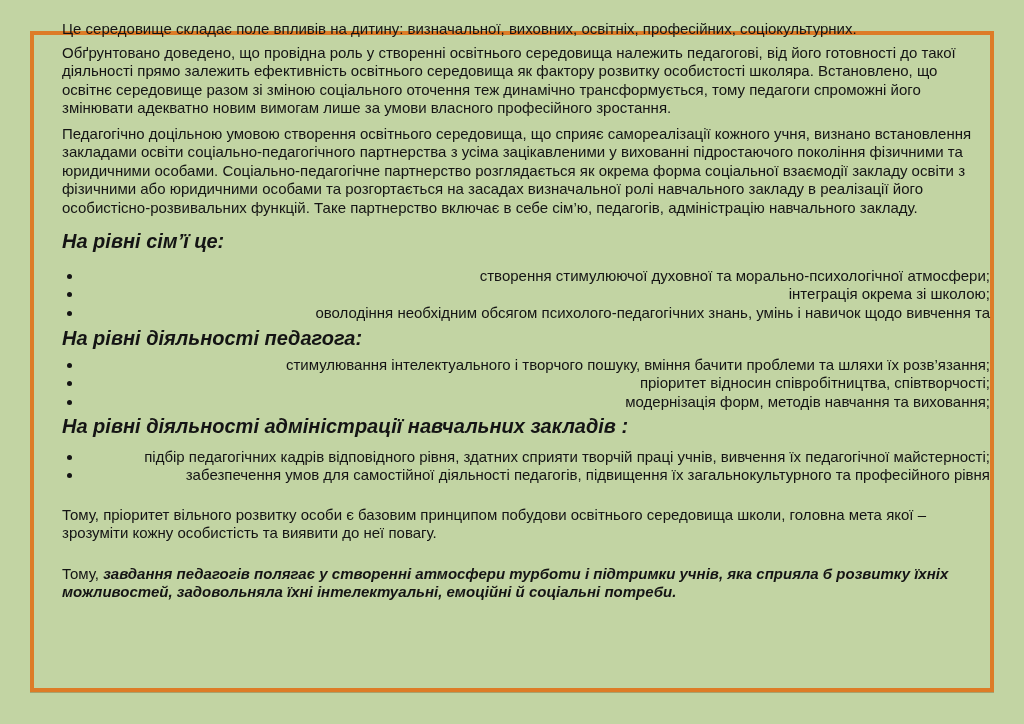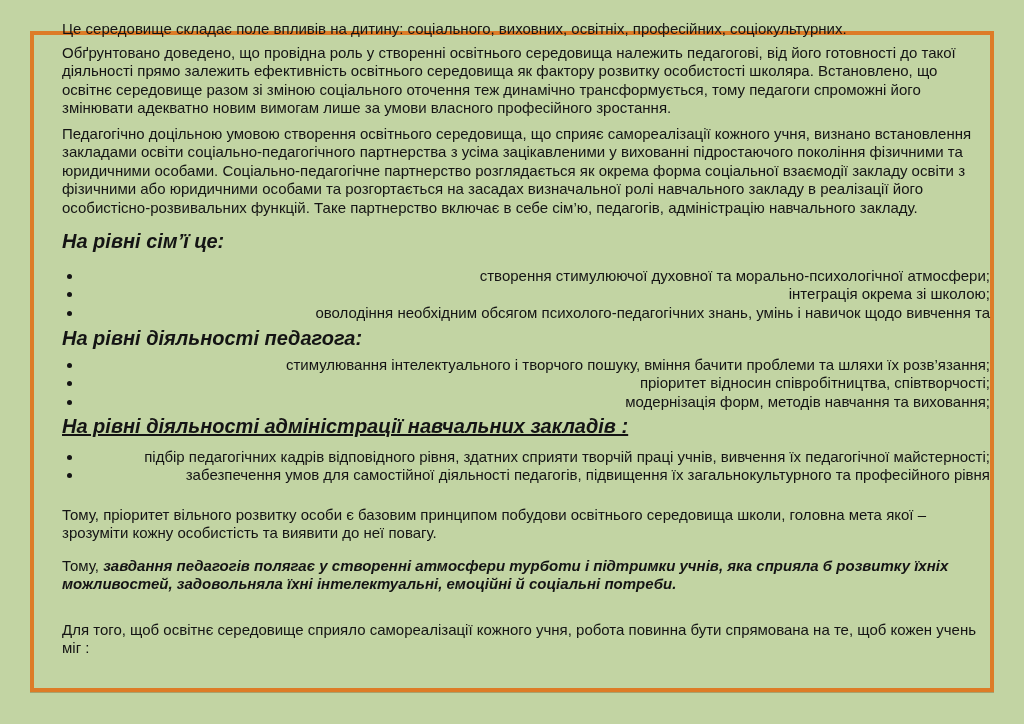--- a/index.html
+++ b/index.html
@@ -44,38 +44,38 @@
   .bullets {
     margin: 0;
     padding-left: 21px;
     list-style: disc;
     text-align: right;
   }
   .bullets li { padding-left: 1px; }
   .block { display: block; }
   .strong-em { font-weight: bold; font-style: italic; }
   .mt5  { margin-top: 5px; }
-  .mt6  { margin-top: 6px; text-decoration: underline; }
+  .mt6  { margin-top: 6px; }
   .mt7  { margin-top: 7px; }
   .mt12 { margin-top: 12px; }
   .mt14 { margin-top: 8px; }
   .mt15 { margin-top: 15px; }
   .mt16 { margin-top: 16px; }
   .mt21 { margin-top: 21px; }
-  .mt22 { margin-top: 14px; }
+  .mt22 { margin-top: 22px; }
   .mt27 { margin-top: 27px; }
 </style>
 </head>
 <body>
 
 <div class="frame"></div>
 
 <div class="content">
 
-  <p class="para">Це середовище складає поле впливів на дитину: соціального, виховних, освітніх, професійних, соціокультурних.</p>
+  <p class="para">Це середовище складає поле впливів на дитину: визначальної, виховних, освітніх, професійних, соціокультурних.</p>
 
   <p class="para mt5">Обґрунтовано доведено, що провідна роль у створенні освітнього середовища належить педагогові, від його готовності до такої діяльності прямо залежить ефективність освітнього середовища як фактору розвитку особистості школяра. Встановлено, що освітнє середовище разом зі зміною соціального оточення теж динамічно трансформується, тому педагоги спроможні його змінювати адекватно новим вимогам лише за умови власного професійного зростання.</p>
 
   <p class="para mt7">Педагогічно доцільною умовою створення освітнього середовища, що сприяє самореалізації кожного учня, визнано встановлення закладами освіти соціально-педагогічного партнерства з усіма зацікавленими у вихованні підростаючого покоління фізичними та юридичними особами. Соціально-педагогічне партнерство розглядається як окрема форма соціальної взаємодії закладу освіти з фізичними або юридичними особами та розгортається на засадах визначальної ролі навчального закладу в реалізації його особистісно-розвивальних функцій. Таке партнерство включає в себе сім’ю, педагогів, адміністрацію навчального закладу.</p>
 
   <h3 class="heading mt15">На рівні сім’ї це:</h3>
   <ul class="bullets mt16">
     <li>створення стимулюючої духовної та морально-психологічної атмосфери;</li>
     <li>інтеграція окрема зі школою;</li>
     <li>оволодіння необхідним обсягом психолого-педагогічних знань, умінь і навичок щодо вивчення та</li>
@@ -93,15 +93,14 @@
     <li>підбір педагогічних кадрів відповідного рівня, здатних сприяти творчій праці учнів, вивчення їх педагогічної майстерності;</li>
     <li>забезпечення умов для самостійної діяльності педагогів, підвищення їх загальнокультурного та професійного рівня</li>
   </ul>
 
   <p class="para mt21">
     <span class="block">Тому, пріоритет вільного розвитку особи є базовим принципом побудови освітнього середовища школи, головна мета якої – зрозуміти кожну особистість та виявити до неї повагу.</span>
   </p>
 
   <p class="para mt22"><span>Тому, </span><span class="strong-em">завдання педагогів полягає у створенні атмосфери турботи і підтримки учнів, яка сприяла б розвитку їхніх можливостей, задовольняла їхні інтелектуальні, емоційні й соціальні потреби.</span></p>
 
-  <p class="para mt27">Для того, щоб освітнє середовище сприяло самореалізації кожного учня, робота повинна бути спрямована на те, щоб кожен учень міг :</p>
 
 </div>
 
 </body></html>

